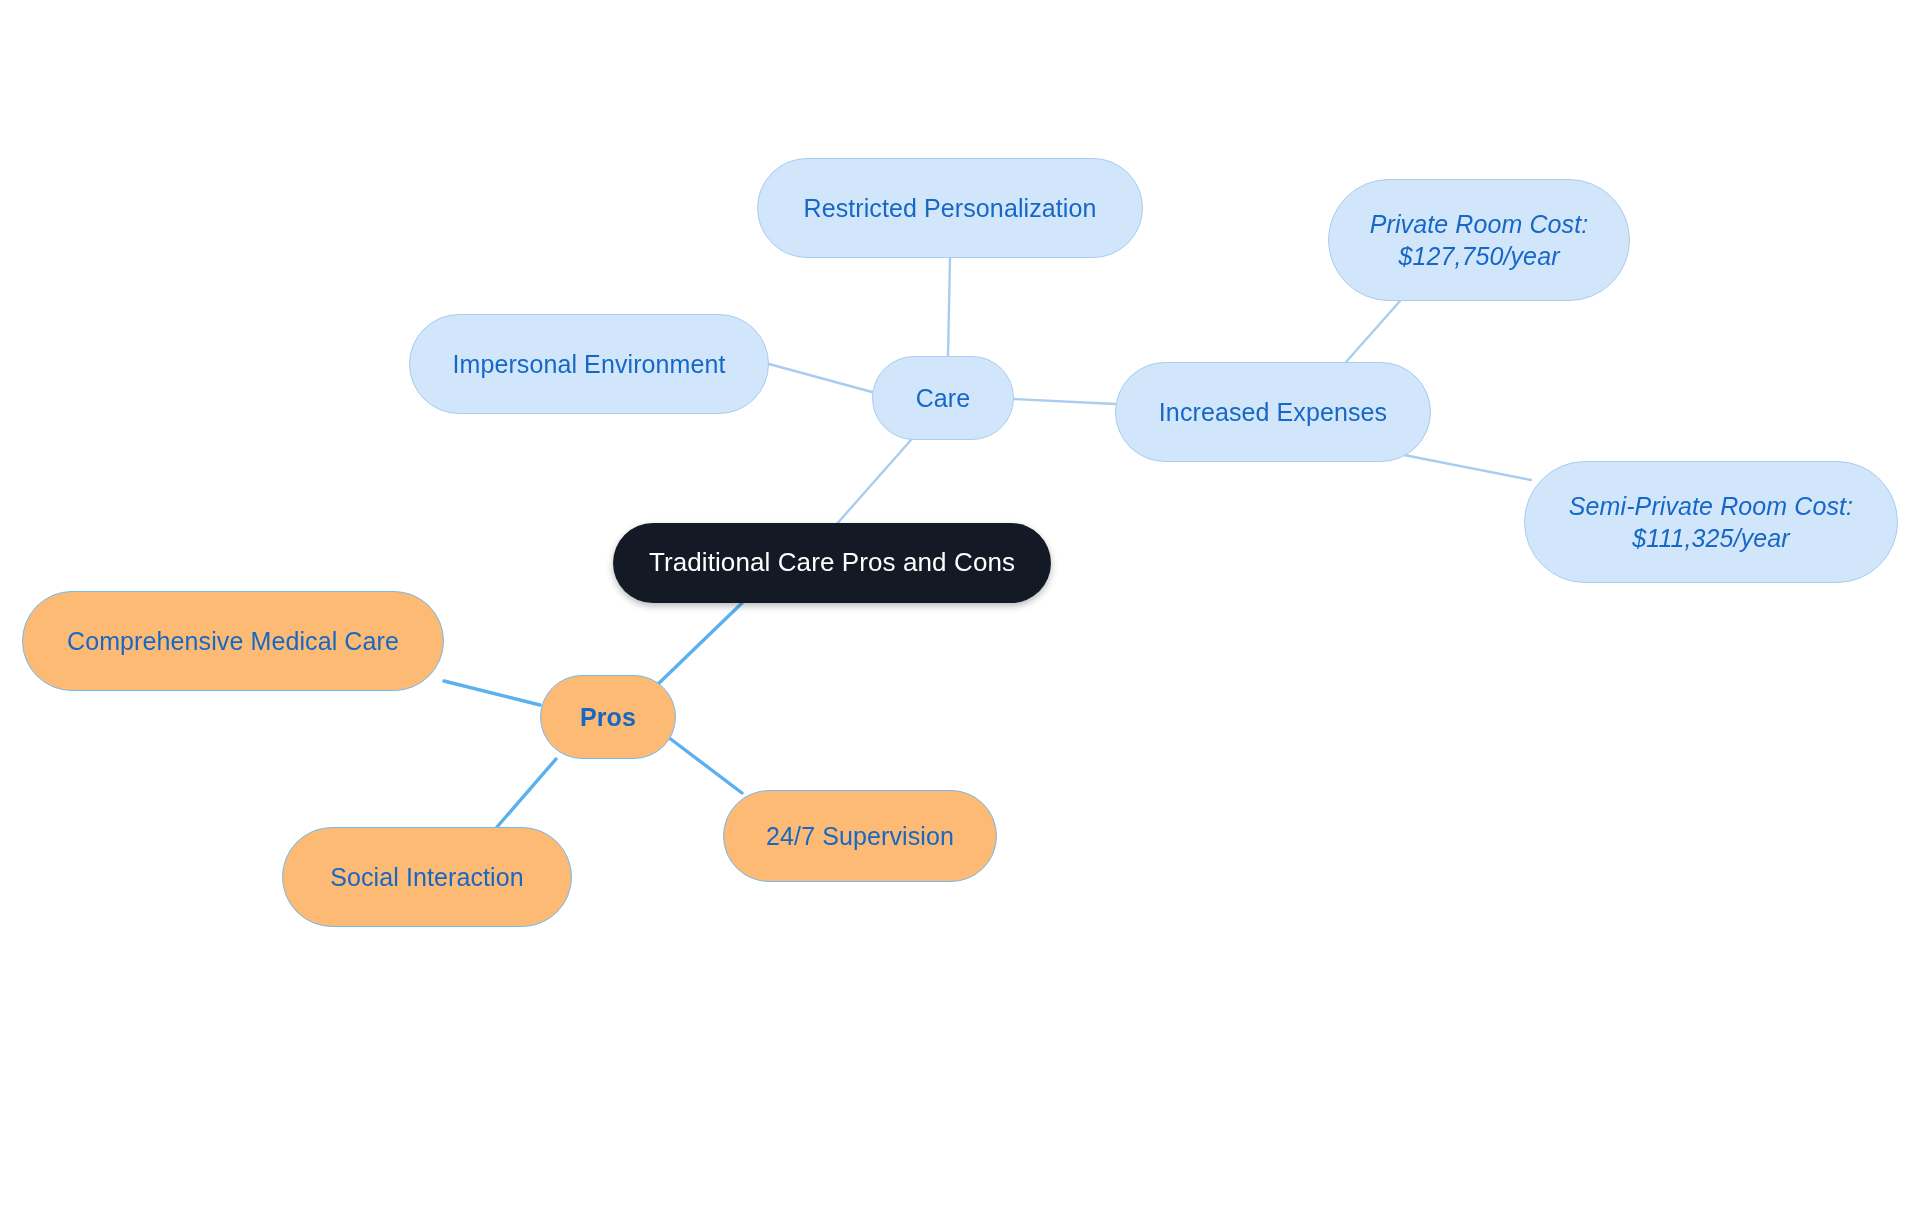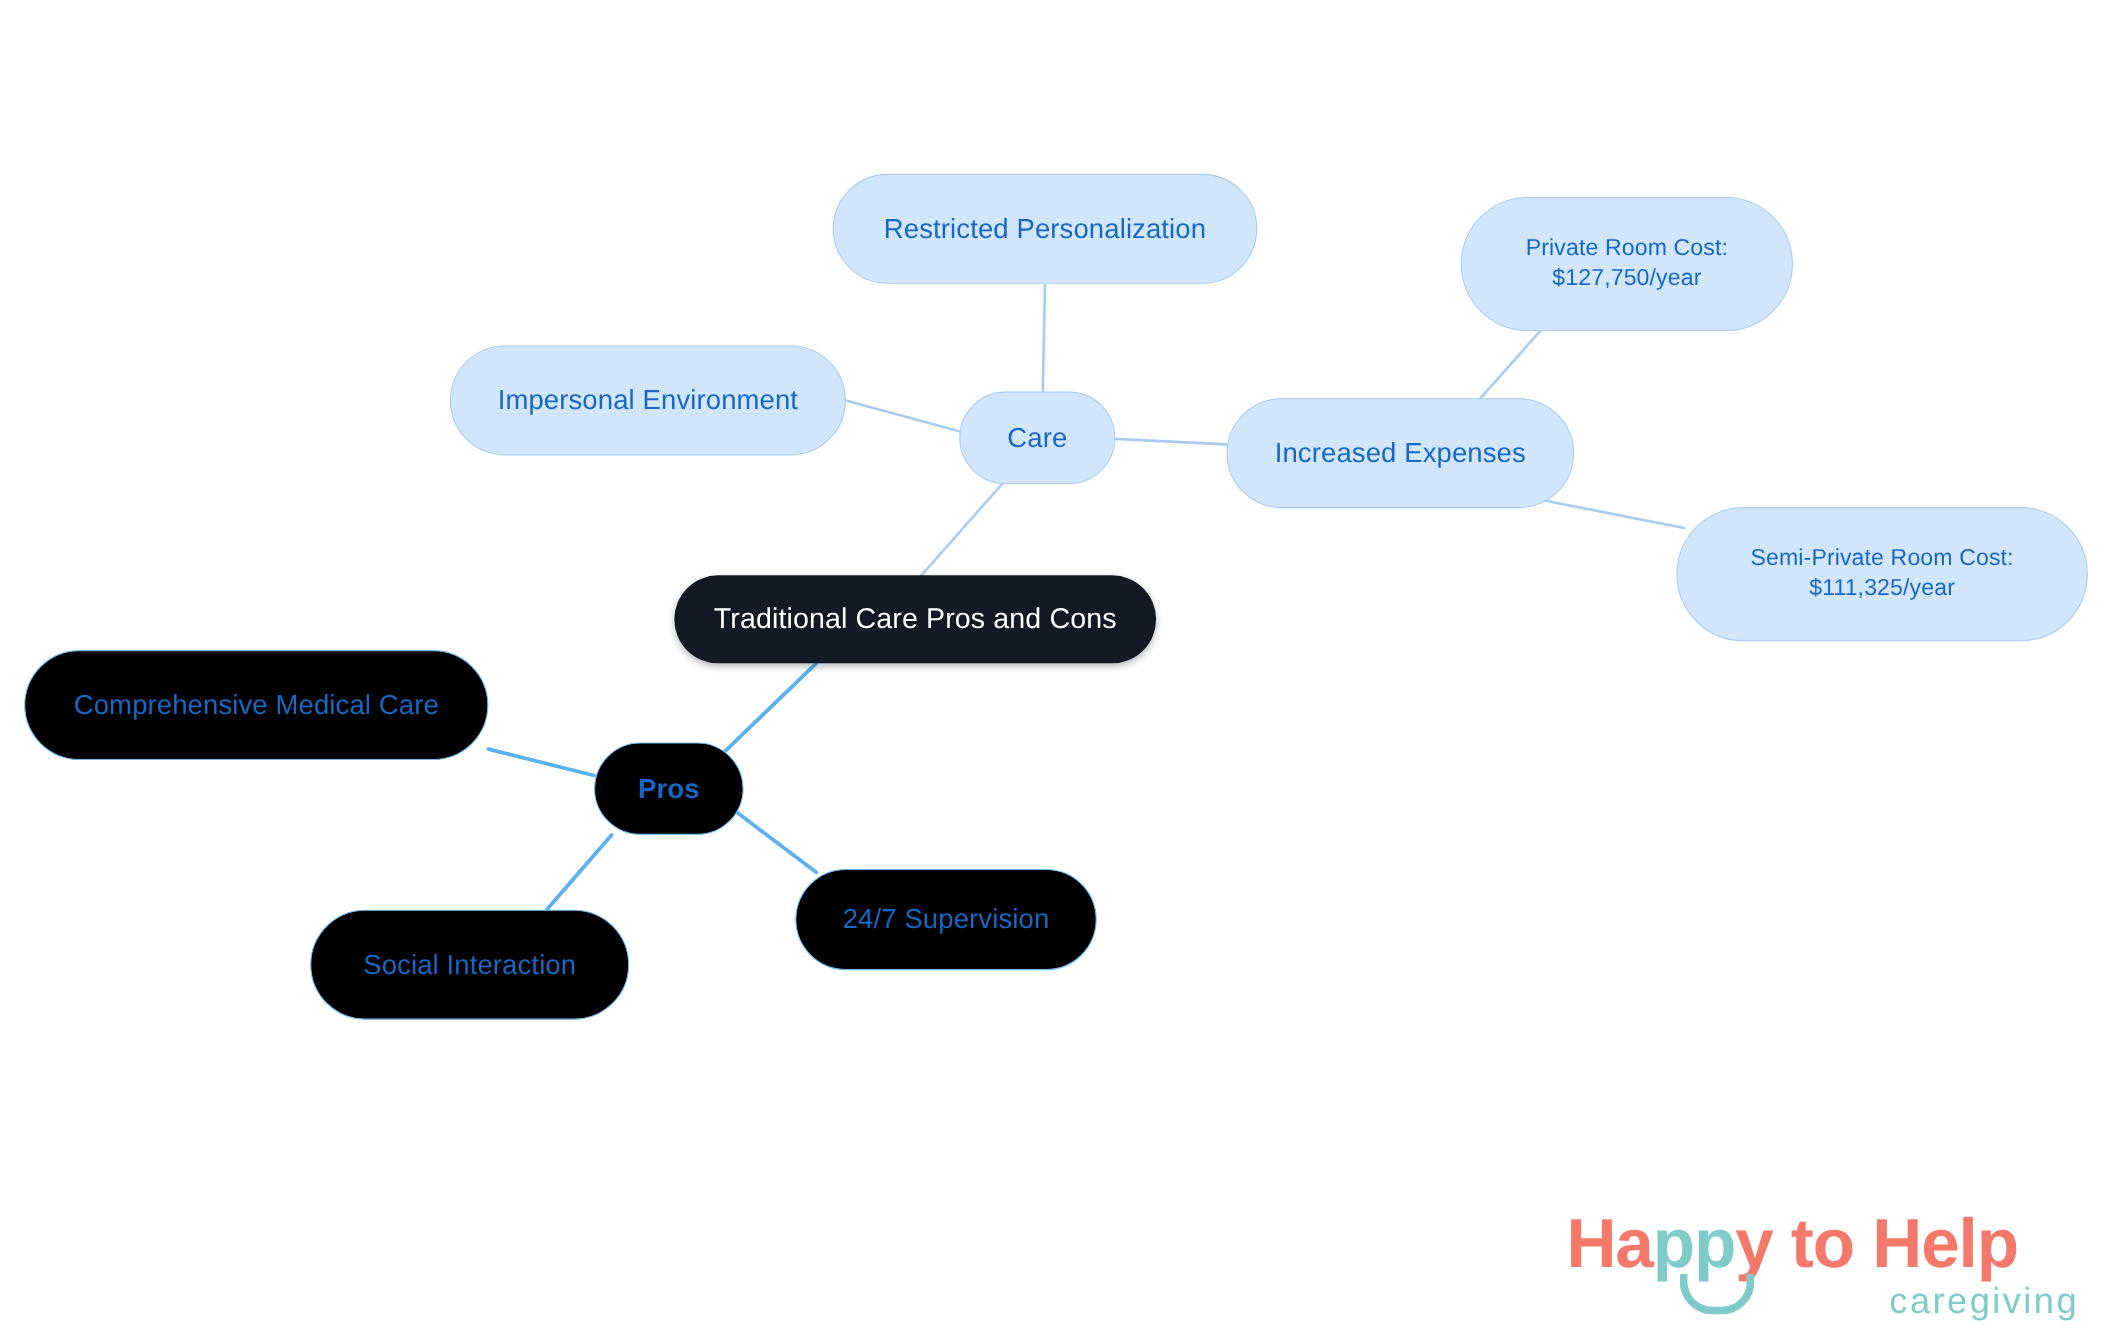--- a/index.html
+++ b/index.html
@@ -55,28 +55,29 @@
   }
 
   .node-branch-cons {
     background: #d2e6fb;
     border: 1.6px solid #a7cdf0;
     color: #1667c6;
     font-size: 25px;
   }
 
   .node-branch-pros {
-    background: #000000;
+    background: #fdba74;
     border: 1.6px solid #72bbee;
     color: #1668c4;
     font-size: 25px;
   }
 
   .node-two-line {
-    font-size: 21px;
+    font-size: 25px;
+    font-style: italic;
   }
 
   
   #brand-logo {
     position: absolute;
     left: 1424px;
     top: 1100px;
     width: 468px;
     height: 106px;
   }
@@ -139,19 +140,14 @@
       <div class="node node-branch-cons node-two-line" style="left: 1328px; top: 179px; width: 302px; height: 122px;"><span>Private Room Cost:
 $127,750/year</span></div>
       <div class="node node-branch-cons node-two-line" style="left: 1524px; top: 461px; width: 374px; height: 122px;"><span>Semi-Private Room Cost:
 $111,325/year</span></div>
       <div class="node node-branch-pros" style="left: 540px; top: 675px; width: 136px; height: 84px; font-weight: bold;"><span>Pros</span></div>
       <div class="node node-branch-pros" style="left: 22px; top: 591px; width: 422px; height: 100px;"><span>Comprehensive Medical Care</span></div>
       <div class="node node-branch-pros" style="left: 282px; top: 827px; width: 290px; height: 100px;"><span>Social Interaction</span></div>
       <div class="node node-branch-pros" style="left: 723px; top: 790px; width: 274px; height: 92px;"><span>24/7 Supervision</span></div>
     </div>
 
-  <div id="brand-logo">
-    <div class="logo-wordmark"><span class="logo-coral">Ha</span><span class="logo-teal">pp</span><span class="logo-coral">y to Help</span></div>
-    <div class="logo-smile"></div>
-    <div class="logo-tagline">caregiving</div>
-  </div>
 
 </div>
 
 </body></html>

